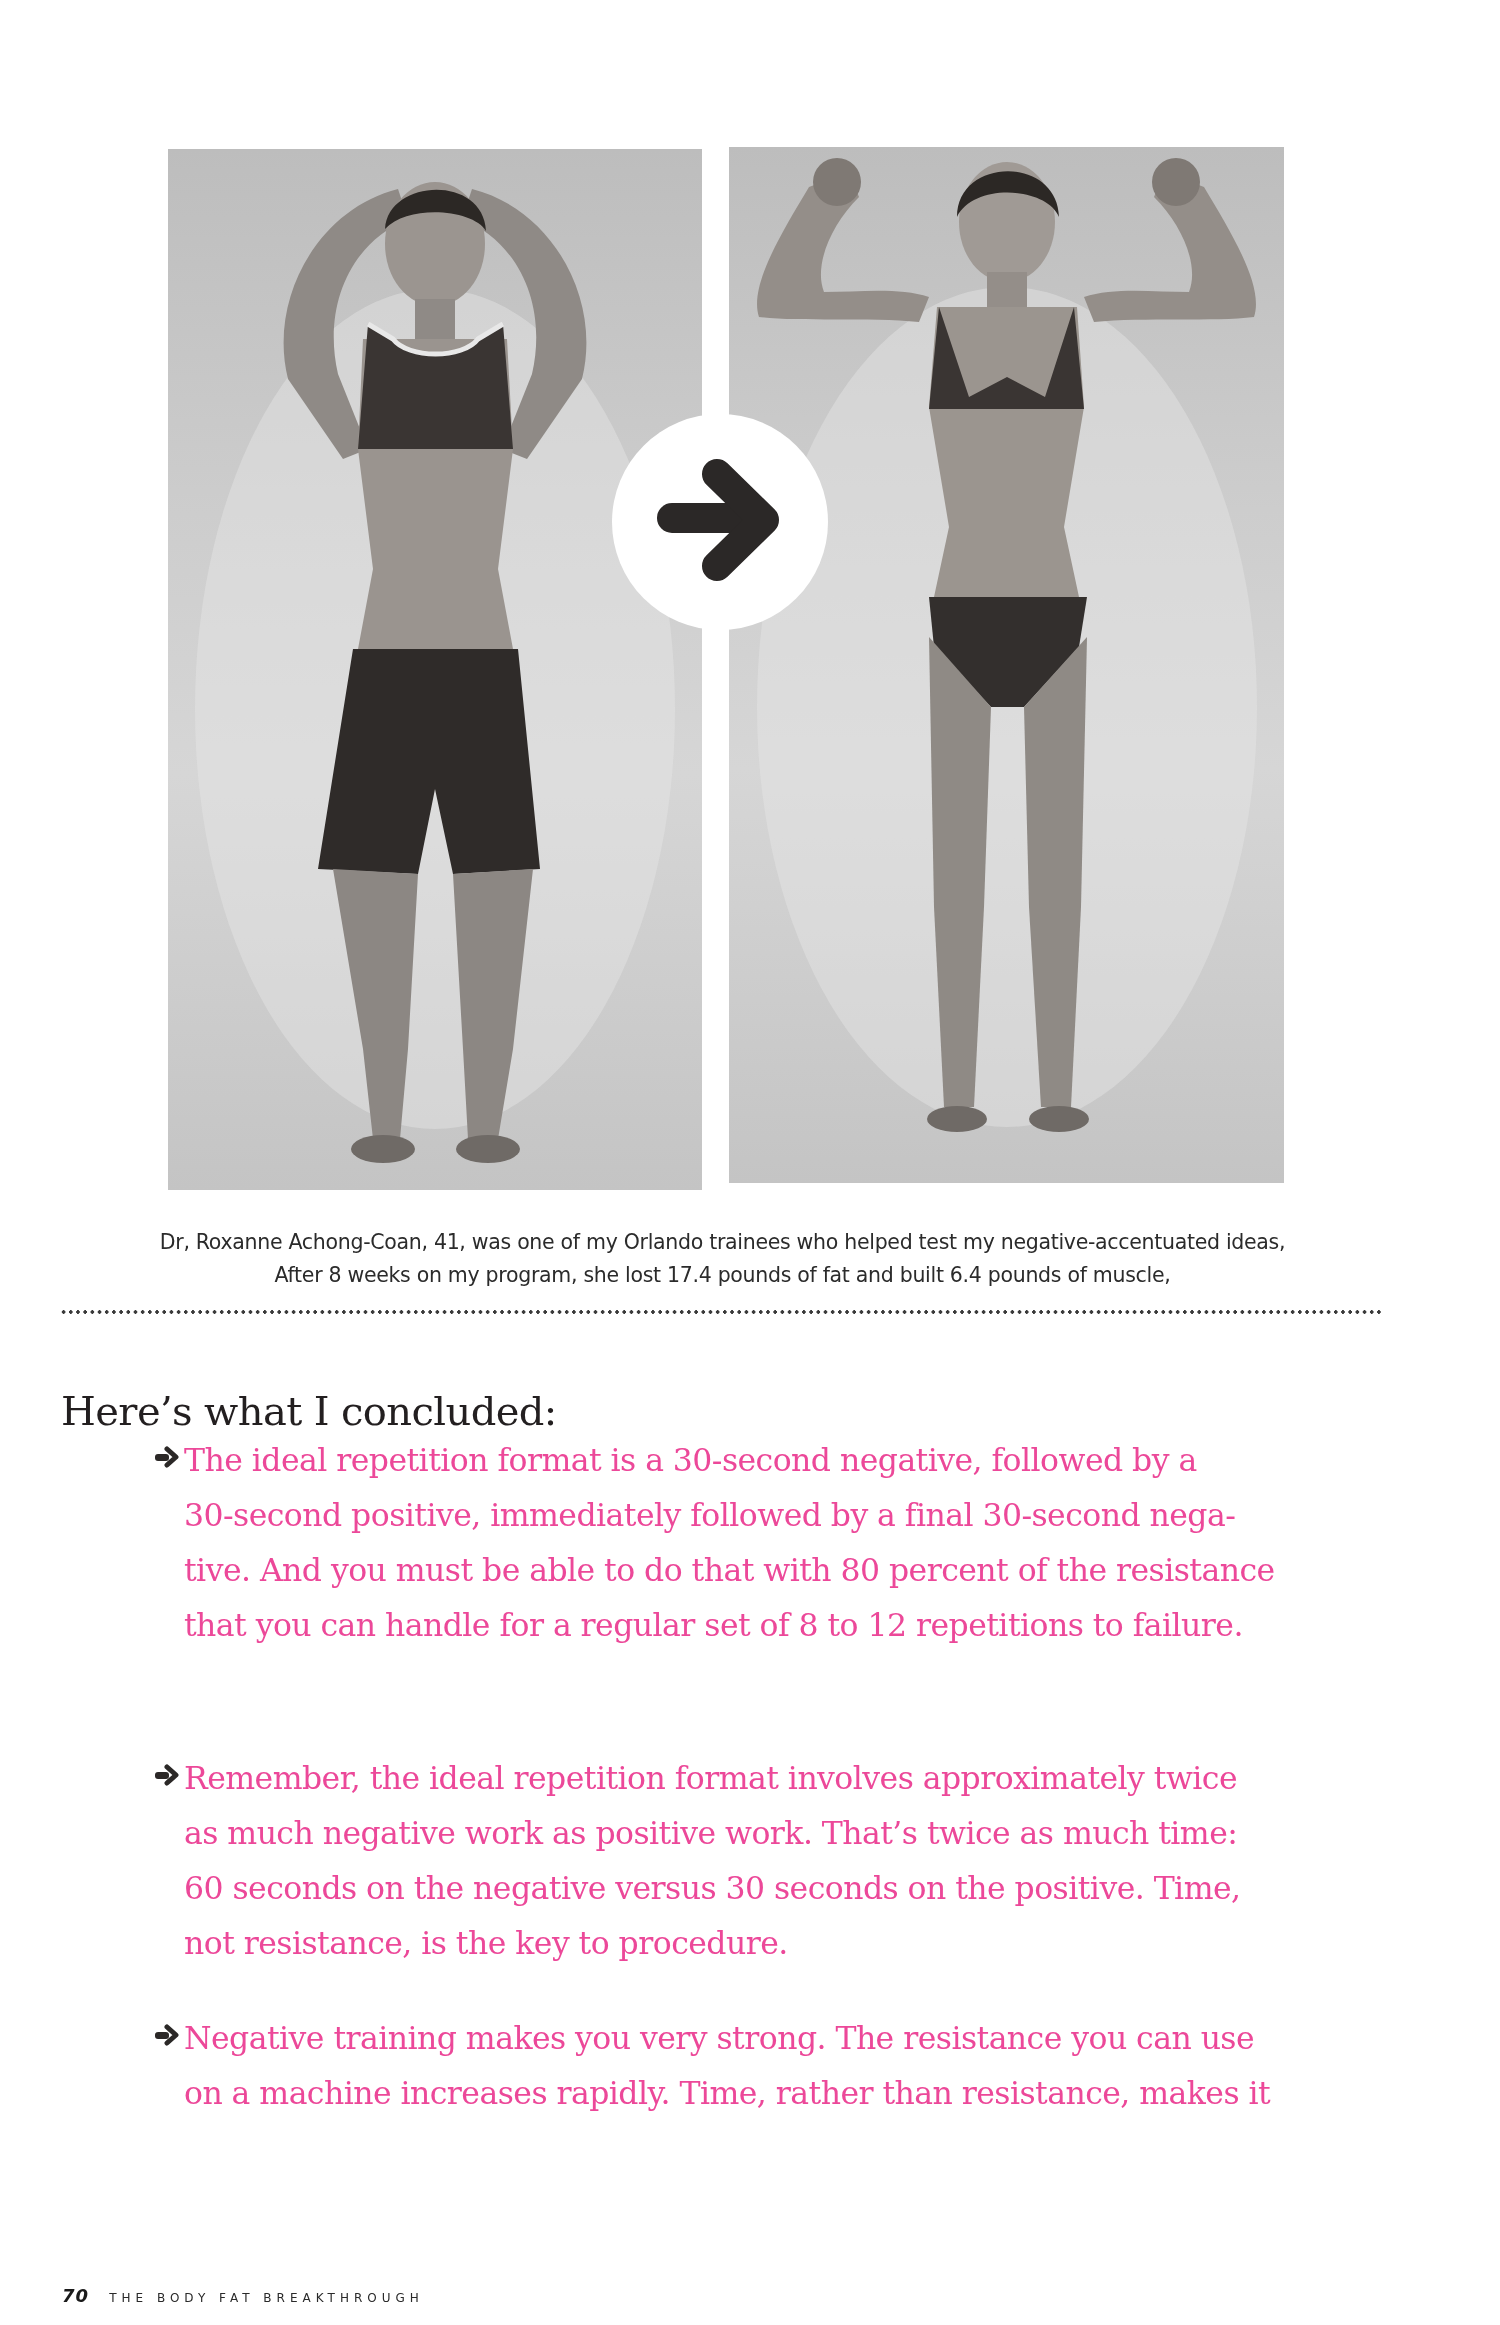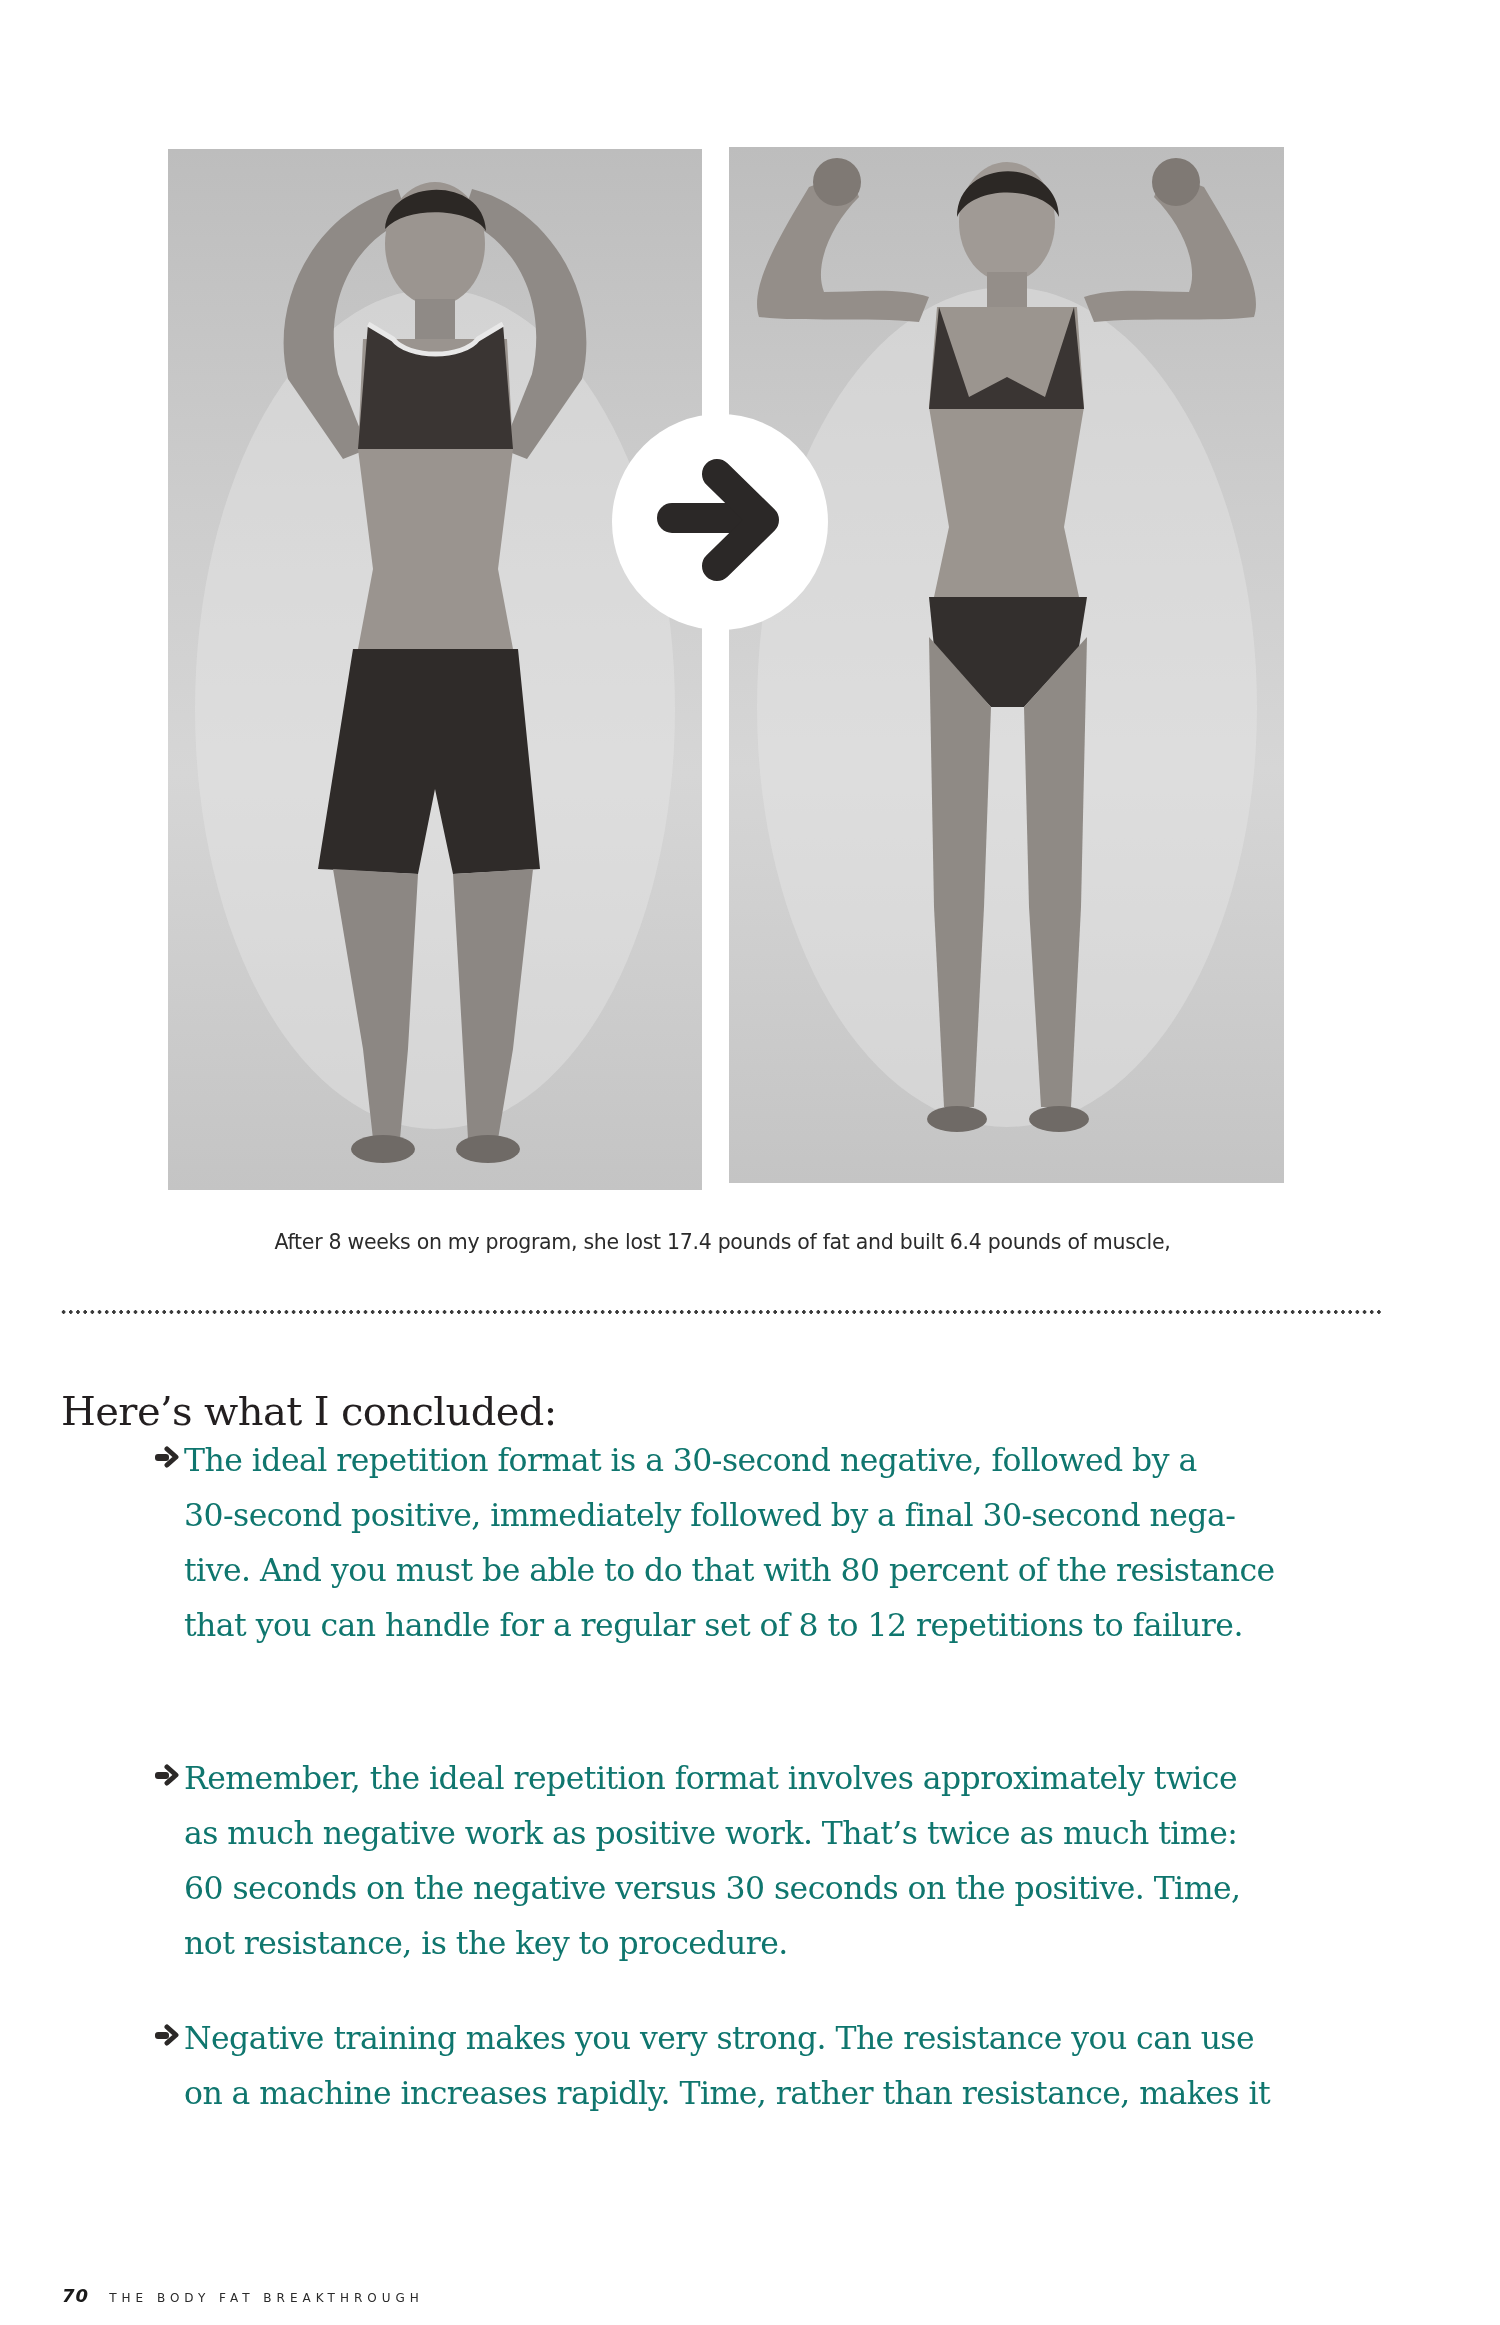--- a/index.html
+++ b/index.html
@@ -81,21 +81,21 @@
       top: 16px;
       width: 26px;
       height: 22px;
     }
     .bullet .line {
       position: absolute;
       left: 34px;
       font-size: 31.5px;
       letter-spacing: -0.55px;
       white-space: nowrap;
-      color: #0f766e;
+      color: #ec4899;
       line-height: 40px;
     }
     #bullet-1 { top: 1430px; }
     #bullet-2 { top: 1748px; }
     #bullet-3 { top: 2008px; }
 
     .folio {
       position: absolute;
       left: 62px;
       top: 2285px;
@@ -176,20 +176,21 @@
 </div>
 
 <div class="arrow-badge">
   <svg viewBox="0 0 216 216">
     <path d="M60 104 L 140 104" stroke="#2b2827" stroke-width="30" stroke-linecap="round" fill="none"></path>
     <path d="M105 60 L 152 106 L 105 152" stroke="#2b2827" stroke-width="30" stroke-linecap="round" stroke-linejoin="round" fill="none"></path>
   </svg>
 </div>
 
 <div class="caption">
+  <div>Dr, Roxanne Achong-Coan, 41, was one of my Orlando trainees who helped test my negative-accentuated ideas,</div>
   <div>After 8 weeks on my program, she lost 17.4 pounds of fat and built 6.4 pounds of muscle,</div>
 </div>
 
 <div class="dotted-rule"></div>
 
 <div class="lead">Here’s what I concluded:</div>
 
 <div class="bullet" id="bullet-1">
   <svg class="arrow-glyph" viewBox="0 0 26 22">
     <rect x="1" y="8" width="14" height="7" rx="3" fill="#2b2827"></rect>

